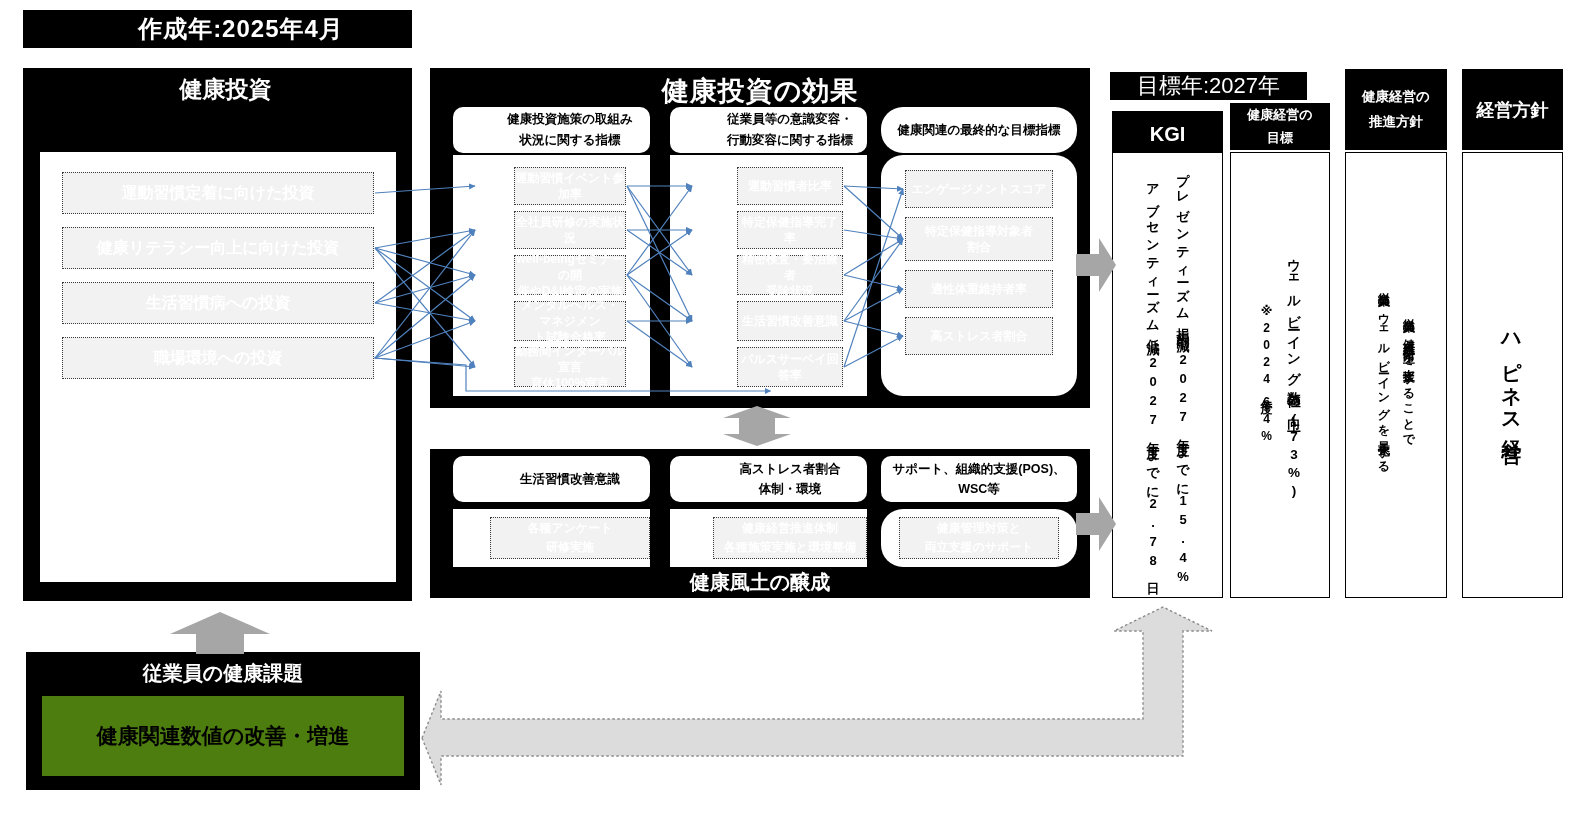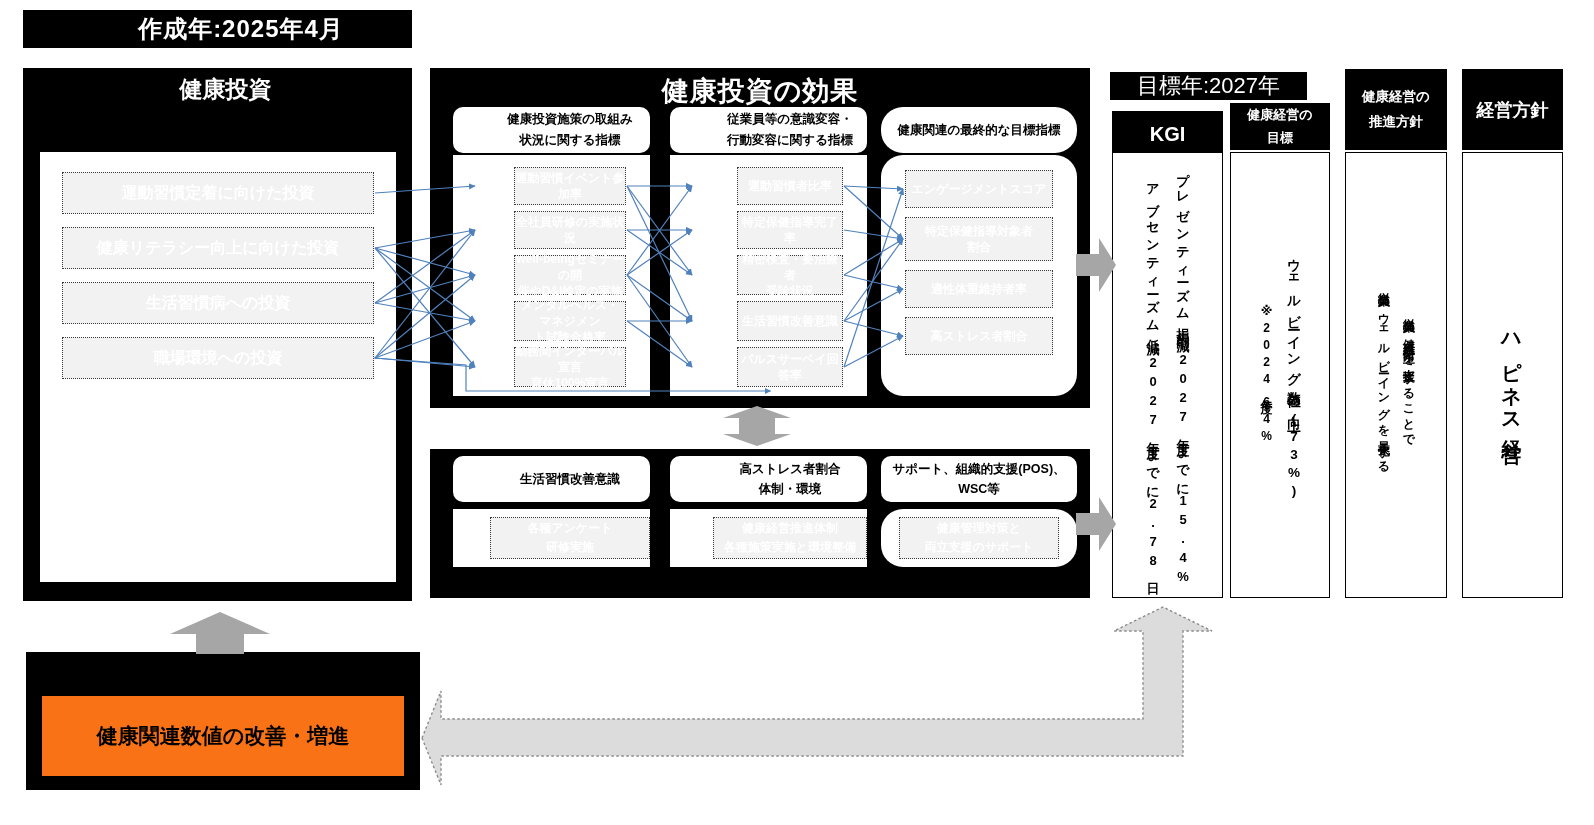--- a/index.html
+++ b/index.html
@@ -68,21 +68,21 @@
          font-weight:bold;}
   .kgi-b{left:1112px;top:152px;width:111px;height:446px;font-size:13px;letter-spacing:4px;gap:12px;}
   .goal-b{left:1230px;top:152px;width:100px;height:446px;font-size:13.5px;letter-spacing:3px;gap:10px;}
   .goal-b .sub{font-size:12px;}
   .sui-b{left:1345px;top:152px;width:102px;height:446px;font-size:12px;letter-spacing:2px;gap:8px;}
   .mgmt-b{left:1462px;top:152px;width:101px;height:446px;font-size:20px;letter-spacing:3px;}
 
   
   .iss-container{left:26px;top:652px;width:394px;height:138px;}
   .iss-title{position:absolute;top:8px;left:0;width:100%;text-align:center;font-size:20px;font-weight:bold;}
-  .iss-white{position:absolute;left:16px;top:44px;width:362px;height:80px;background:#f97316;color:#000;
+  .iss-white{position:absolute;left:16px;top:44px;width:362px;height:80px;background:#4d7c0f;color:#000;
              display:flex;align-items:center;justify-content:center;font-size:21px;font-weight:bold;}
 
   
   #overlay{position:absolute;left:0;top:0;width:1594px;height:825px;pointer-events:none;z-index:20;}
   .conn{stroke:var(--blue);stroke-width:1.2;fill:none;}
   .solid-gray{fill:var(--agray);stroke:none;}
   .lite-gray{fill:var(--lfill);stroke:var(--lstroke);stroke-width:1.4;stroke-dasharray:2.5 2.5;}
 </style>
 </head>
 <body>
@@ -156,20 +156,21 @@
 研修実施</div>
     </div>
     <div class="cu-b colpos2">
       <div class="dashedbox cu-box">健康経営推進体制
 各種施策実施と環境整備</div>
     </div>
     <div class="cu-b colpos3">
       <div class="dashedbox cu-box">健康管理対策と
 両立支援のサポート</div>
     </div>
+    <div class="cu-title">健康風土の醸成</div>
   </div>
 
   <div class="abs blackbox ctr target-banner">目標年:2027年</div>
 
   <div class="abs blackbox rcol-h kgi-h">KGI</div>
   <div class="abs vbody kgi-b">
     <span>プレゼンティーズム損失削減 2027年度までに15.4%</span>
     <span>アブセンティーズム低減 2027年度までに2.78日</span>
   </div>
 
@@ -186,20 +187,21 @@
     <span>従業員の健康維持・向上を支援することで</span>
     <span>従業員のウェルビーイングを最大化する</span>
   </div>
 
   <div class="abs blackbox rcol-h mgmt-h">経営方針</div>
   <div class="abs vbody mgmt-b">
     <span>ハピネス経営</span>
   </div>
 
   <div class="abs blackbox iss-container">
+    <div class="iss-title">従業員の健康課題</div>
     <div class="iss-white">健康関連数値の改善・増進</div>
   </div>
 
   <svg id="overlay" viewBox="0 0 1594 825">
     <defs>
       <marker id="arrowhead" markerWidth="7" markerHeight="7" refX="5" refY="2.6" orient="auto">
         <path d="M0,0 L5.5,2.6 L0,5.2 z" style="fill:var(--blue)"></path>
       </marker>
     </defs>
 

